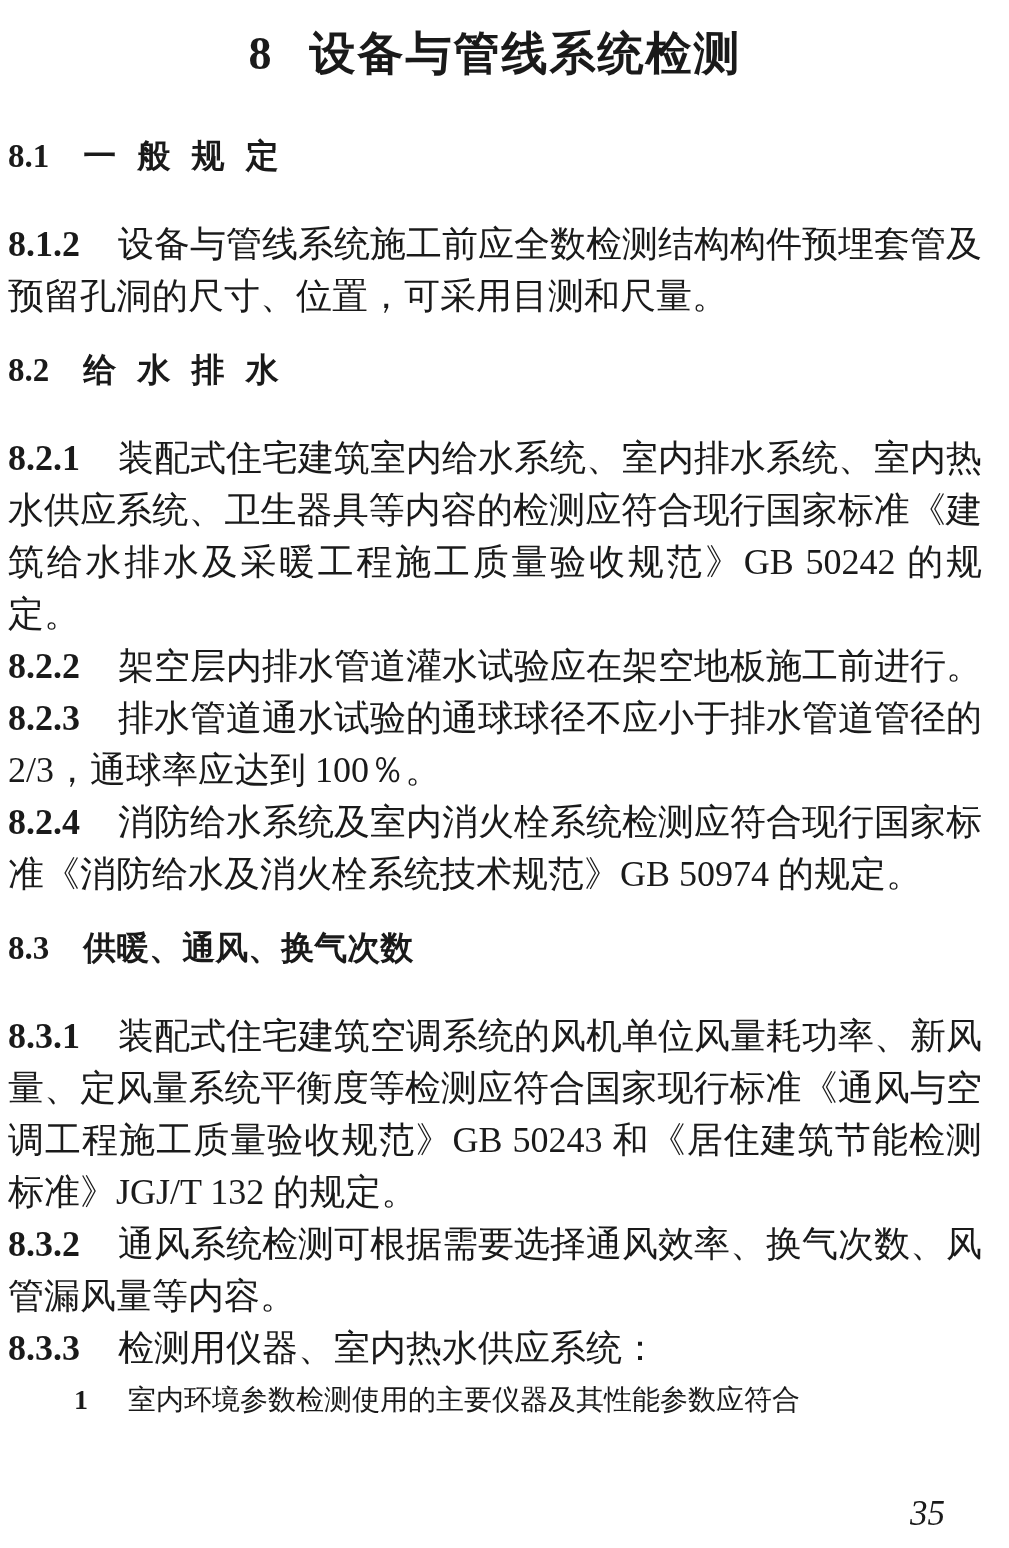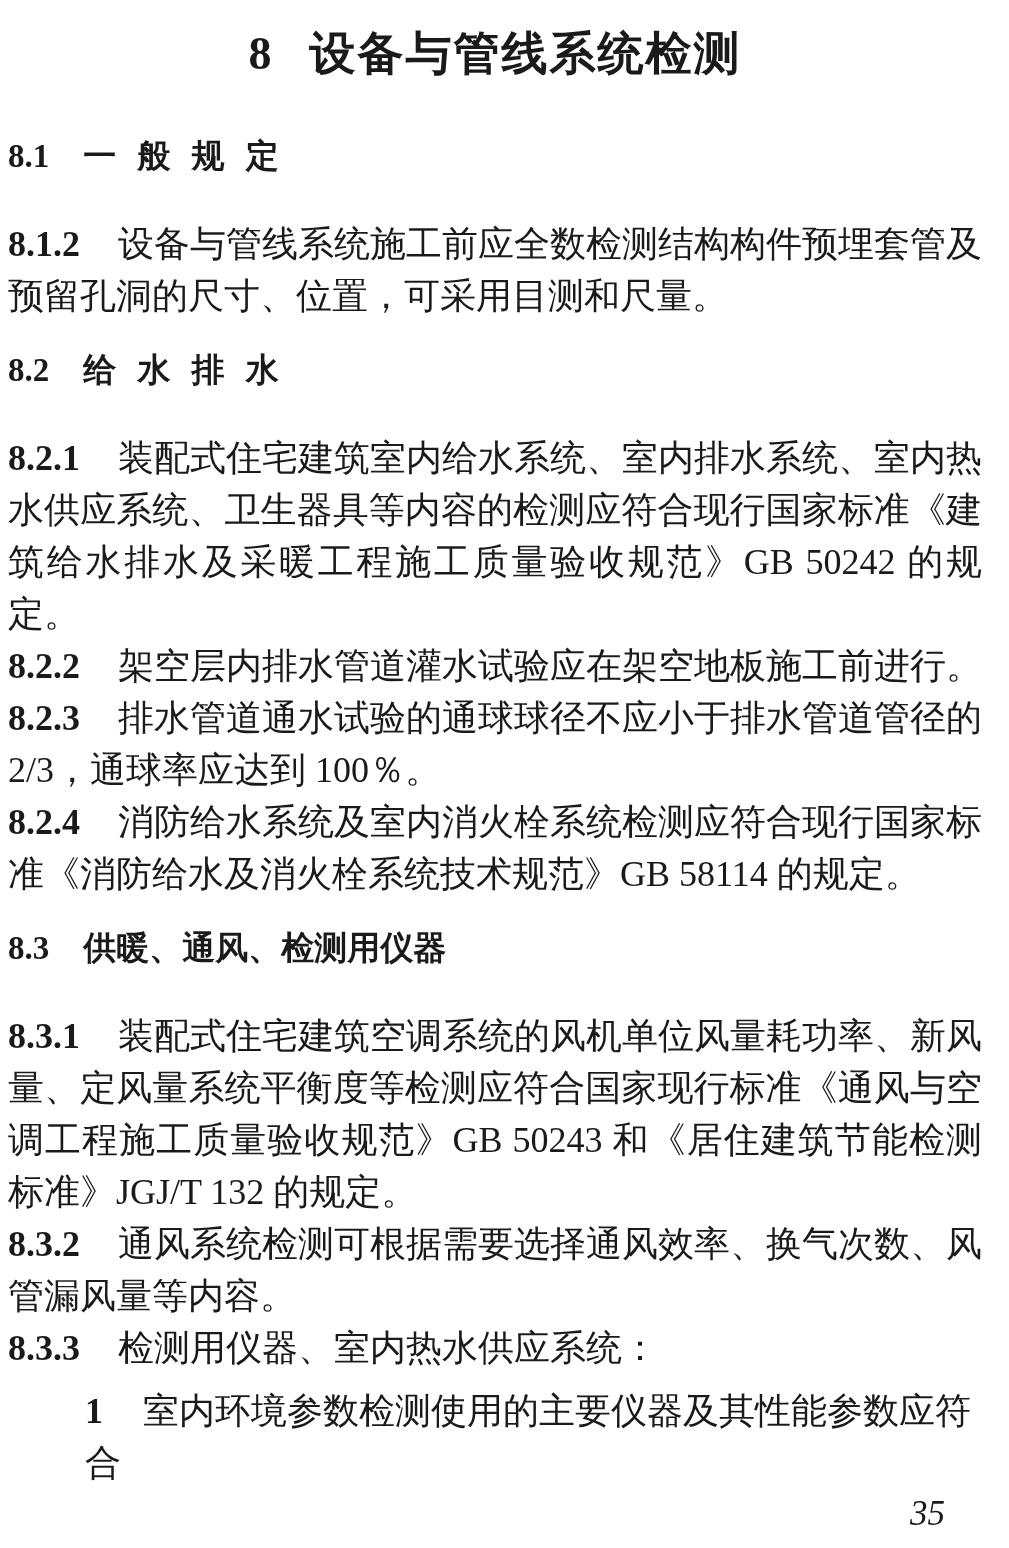--- a/index.html
+++ b/index.html
@@ -55,23 +55,23 @@
     line-height: 52px;
     text-align: justify;
     text-justify: inter-ideograph;
   }
   .clause-num {
     font-weight: bold;
     margin-right: 38px;
     white-space: nowrap;
   }
   .sub-item {
-    margin: 11px;
+    margin: 0;
     padding-left: 66px;
-    font-size: 36px;
+    font-size: 28px;
     line-height: 52px;
     text-align: justify;
   }
   .sub-item .item-num {
     font-weight: bold;
     margin-right: 40px;
   }
   
   .page-number {
     position: absolute;
@@ -107,25 +107,25 @@
   <p class="clause">
     <span class="clause-num">8.2.1</span><span class="clause-text">装配式住宅建筑室内给水系统、室内排水系统、室内热水供应系统、卫生器具等内容的检测应符合现行国家标准《建筑给水排水及采暖工程施工质量验收规范》GB 50242 的规定。</span>
   </p>
   <p class="clause">
     <span class="clause-num">8.2.2</span><span class="clause-text">架空层内排水管道灌水试验应在架空地板施工前进行。</span>
   </p>
   <p class="clause">
     <span class="clause-num">8.2.3</span><span class="clause-text">排水管道通水试验的通球球径不应小于排水管道管径的 2/3，通球率应达到 100％。</span>
   </p>
   <p class="clause">
-    <span class="clause-num">8.2.4</span><span class="clause-text">消防给水系统及室内消火栓系统检测应符合现行国家标准《消防给水及消火栓系统技术规范》GB 58114 的规定。</span>
+    <span class="clause-num">8.2.4</span><span class="clause-text">消防给水系统及室内消火栓系统检测应符合现行国家标准《消防给水及消火栓系统技术规范》GB 50974 的规定。</span>
   </p>
 
   <h2 class="section-heading">
-    <span class="sec-num">8.3</span><span class="sec-title">供暖、通风、检测用仪器</span>
+    <span class="sec-num">8.3</span><span class="sec-title">供暖、通风、换气次数</span>
   </h2>
 
   <p class="clause">
     <span class="clause-num">8.3.1</span><span class="clause-text">装配式住宅建筑空调系统的风机单位风量耗功率、新风量、定风量系统平衡度等检测应符合国家现行标准《通风与空调工程施工质量验收规范》GB 50243 和《居住建筑节能检测标准》JGJ/T 132 的规定。</span>
   </p>
   <p class="clause">
     <span class="clause-num">8.3.2</span><span class="clause-text">通风系统检测可根据需要选择通风效率、换气次数、风管漏风量等内容。</span>
   </p>
   <p class="clause">
     <span class="clause-num">8.3.3</span><span class="clause-text">检测用仪器、室内热水供应系统：</span>

